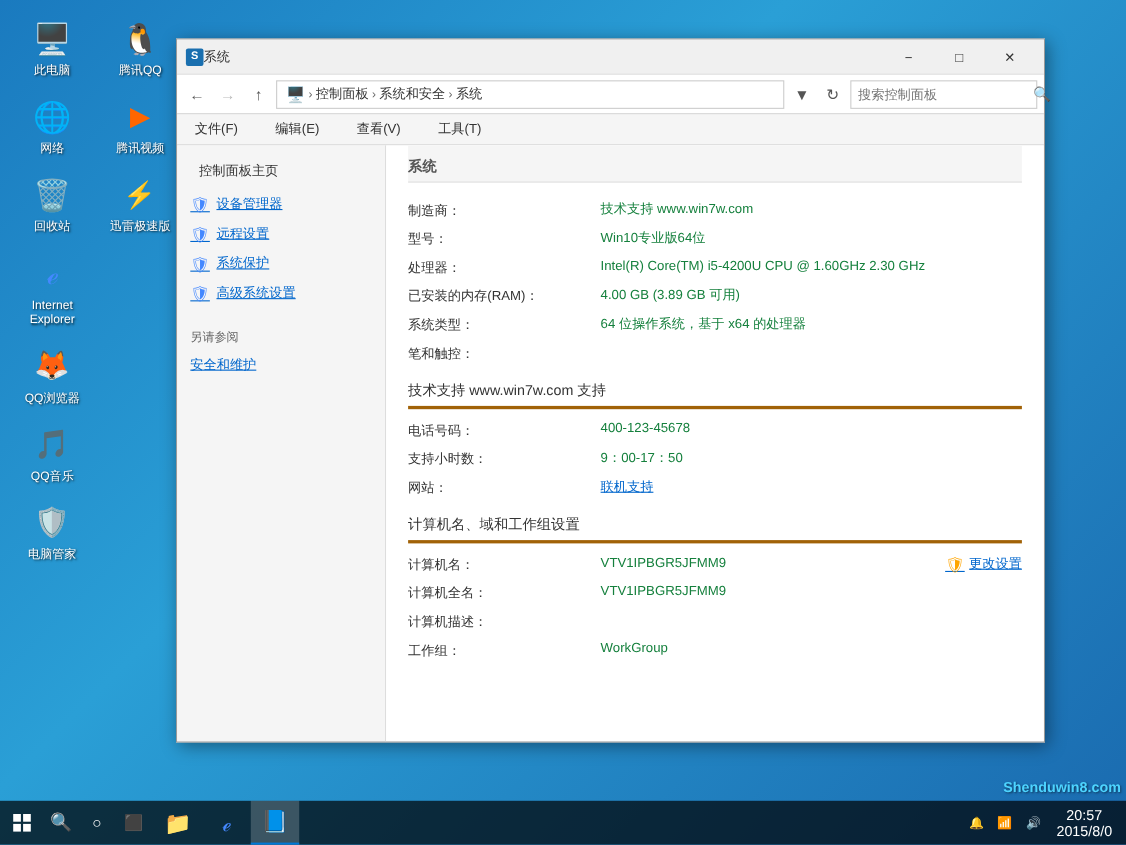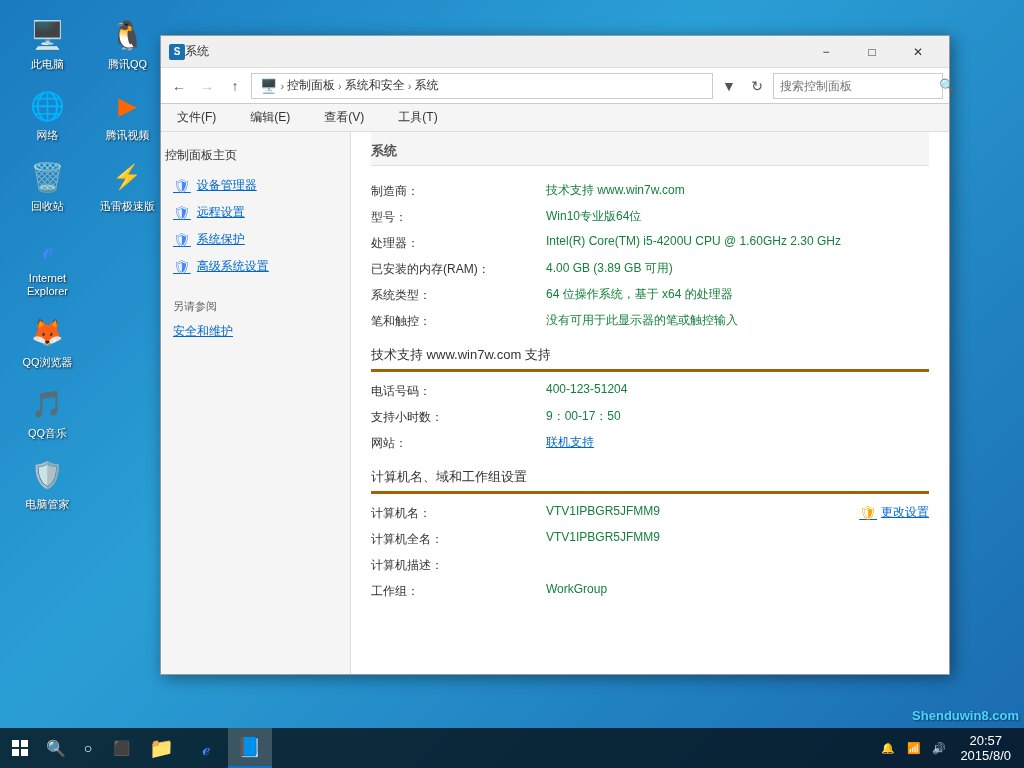--- a/index.html
+++ b/index.html
@@ -304,21 +304,21 @@
       width: 190px;
       background: #f5f5f5;
       border-right: 1px solid #ddd;
       padding: 10px 0;
       overflow-y: auto;
       flex-shrink: 0;
     }
     .sidebar-header {
       font-size: 12px;
       color: #333;
-      padding: 5px 4px 8px;
+      padding: 5px 20px 8px;
       font-weight: normal;
     }
     .sidebar-link {
       display: flex;
       align-items: center;
       gap: 6px;
       padding: 5px 12px;
       font-size: 12px;
       color: #0066cc;
       cursor: pointer;
@@ -585,29 +585,28 @@
           <div class="info-row">
             <div class="info-label">已安装的内存(RAM)：</div>
             <div class="info-value">4.00 GB (3.89 GB 可用)</div>
           </div>
           <div class="info-row">
             <div class="info-label">系统类型：</div>
             <div class="info-value">64 位操作系统，基于 x64 的处理器</div>
           </div>
           <div class="info-row">
             <div class="info-label">笔和触控：</div>
-            <div class="info-value">没有可用于此显示器的笔或触控输入</div>
           </div>
         </div>
 
         <div class="info-section">
           <div class="info-section-title">技术支持 www.win7w.com 支持</div>
           <div class="info-row">
             <div class="info-label">电话号码：</div>
-            <div class="info-value">400-123-51204</div>
+            <div class="info-value">400-123-45678</div>
           </div>
           <div class="info-row">
             <div class="info-label">支持小时数：</div>
             <div class="info-value">9：00-17：50</div>
           </div>
           <div class="info-row">
             <div class="info-label">网站：</div>
             <div class="info-value link">联机支持</div>
           </div>
         </div>

